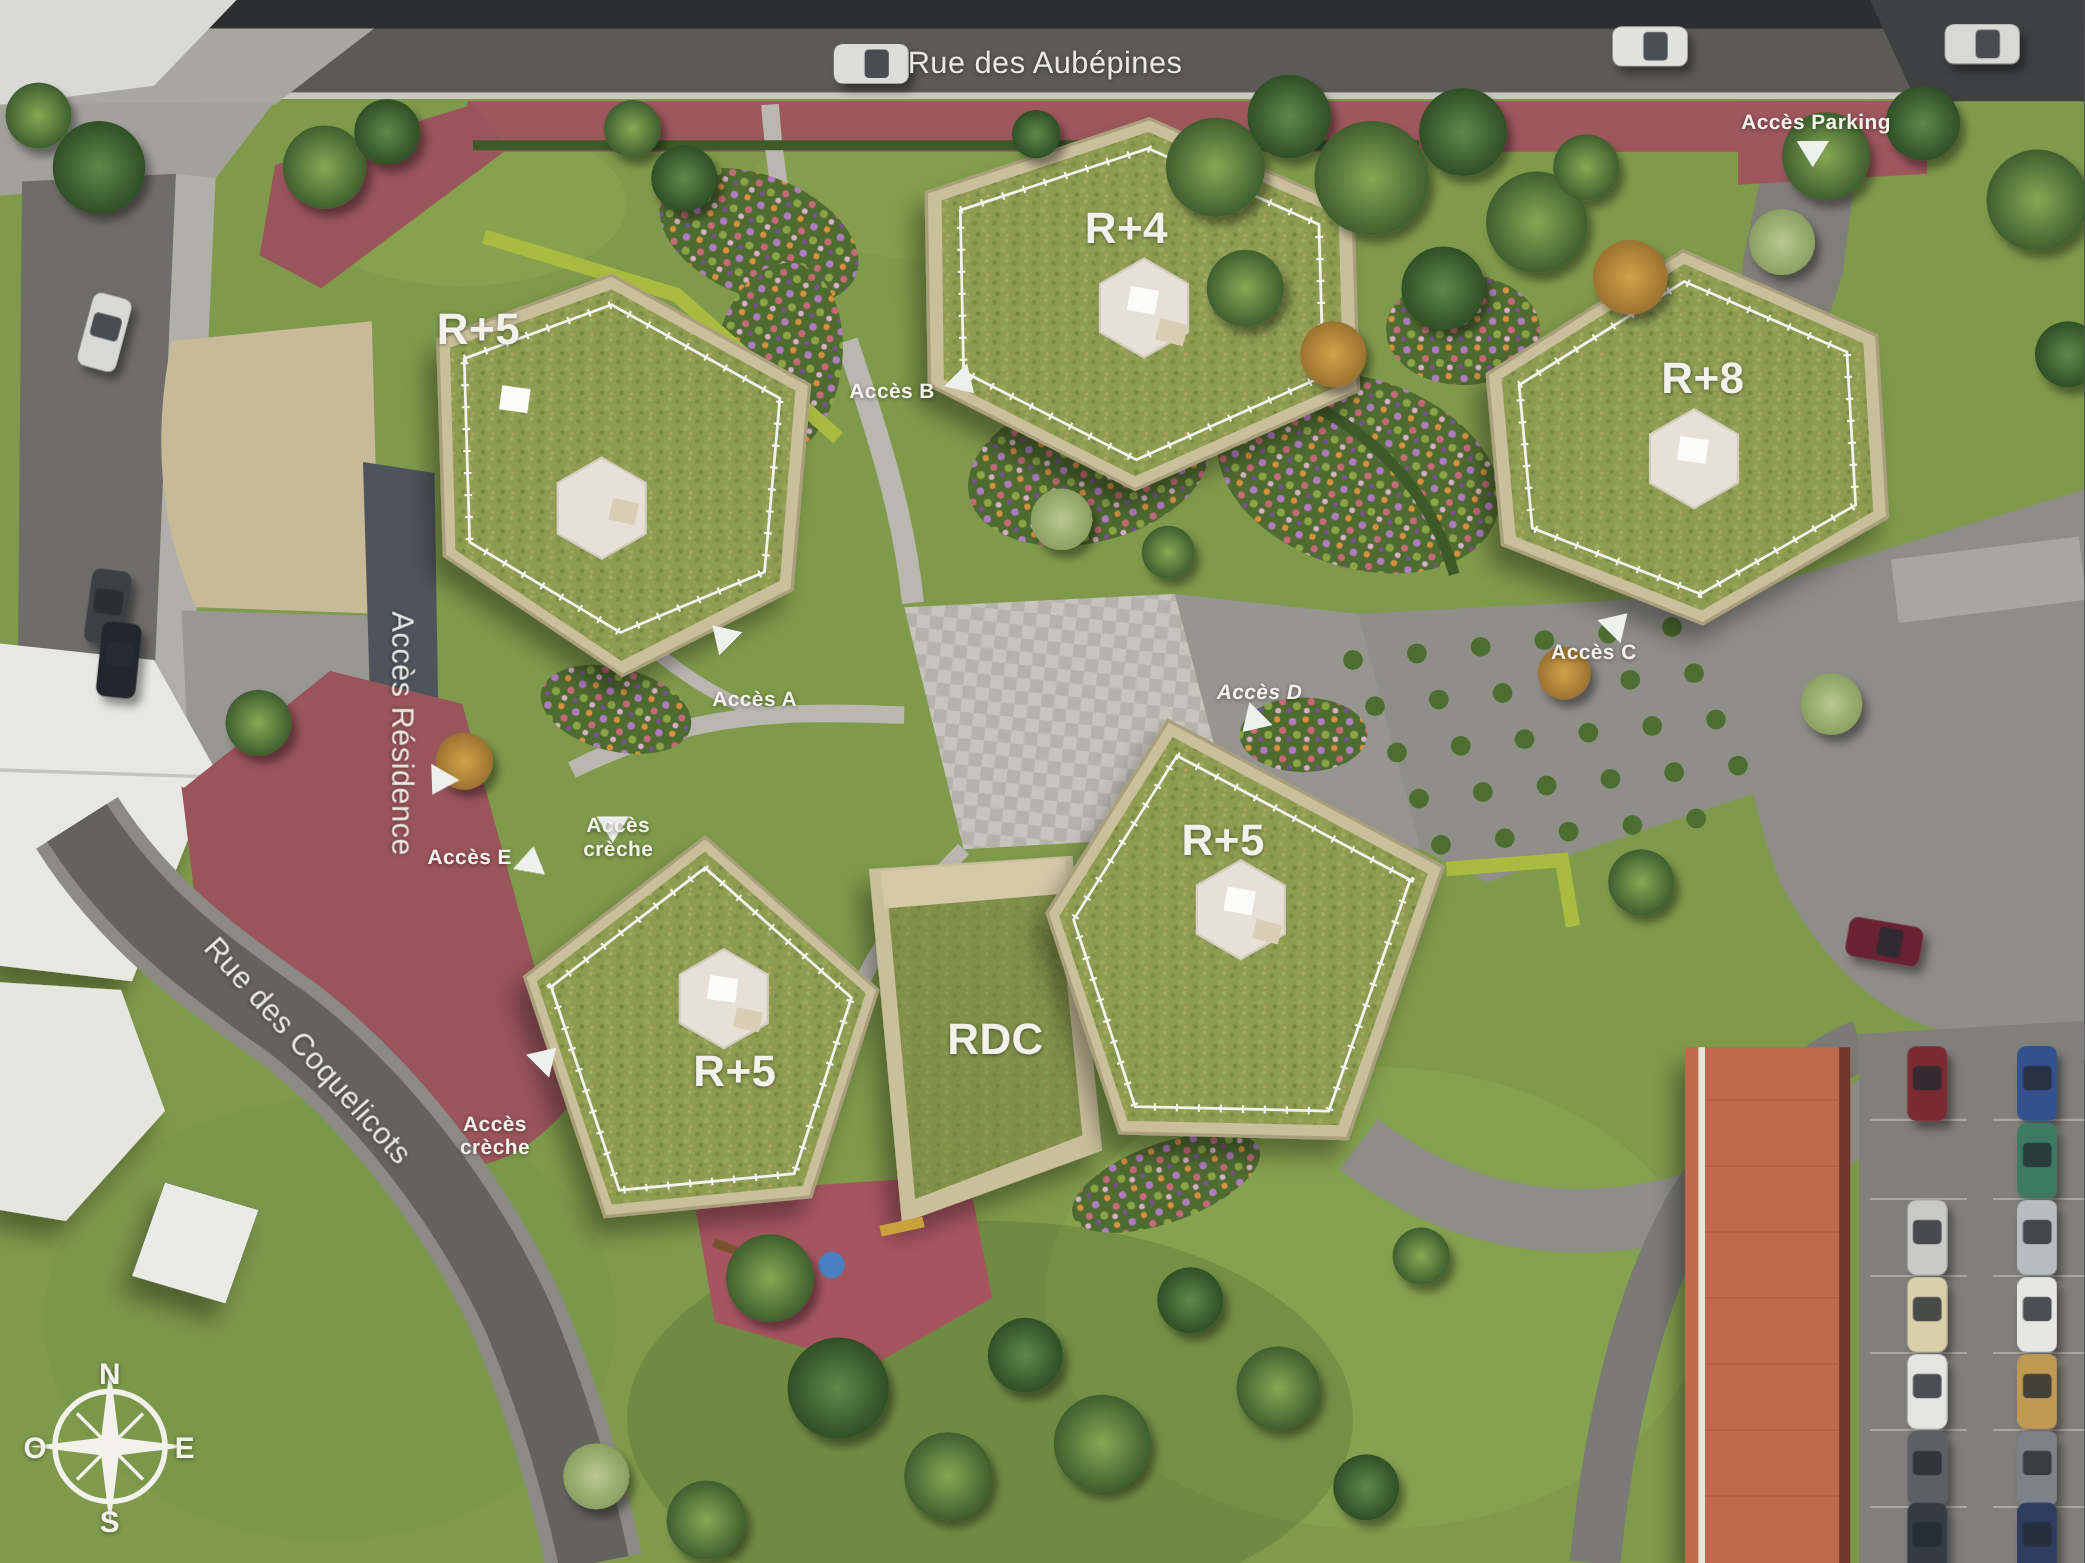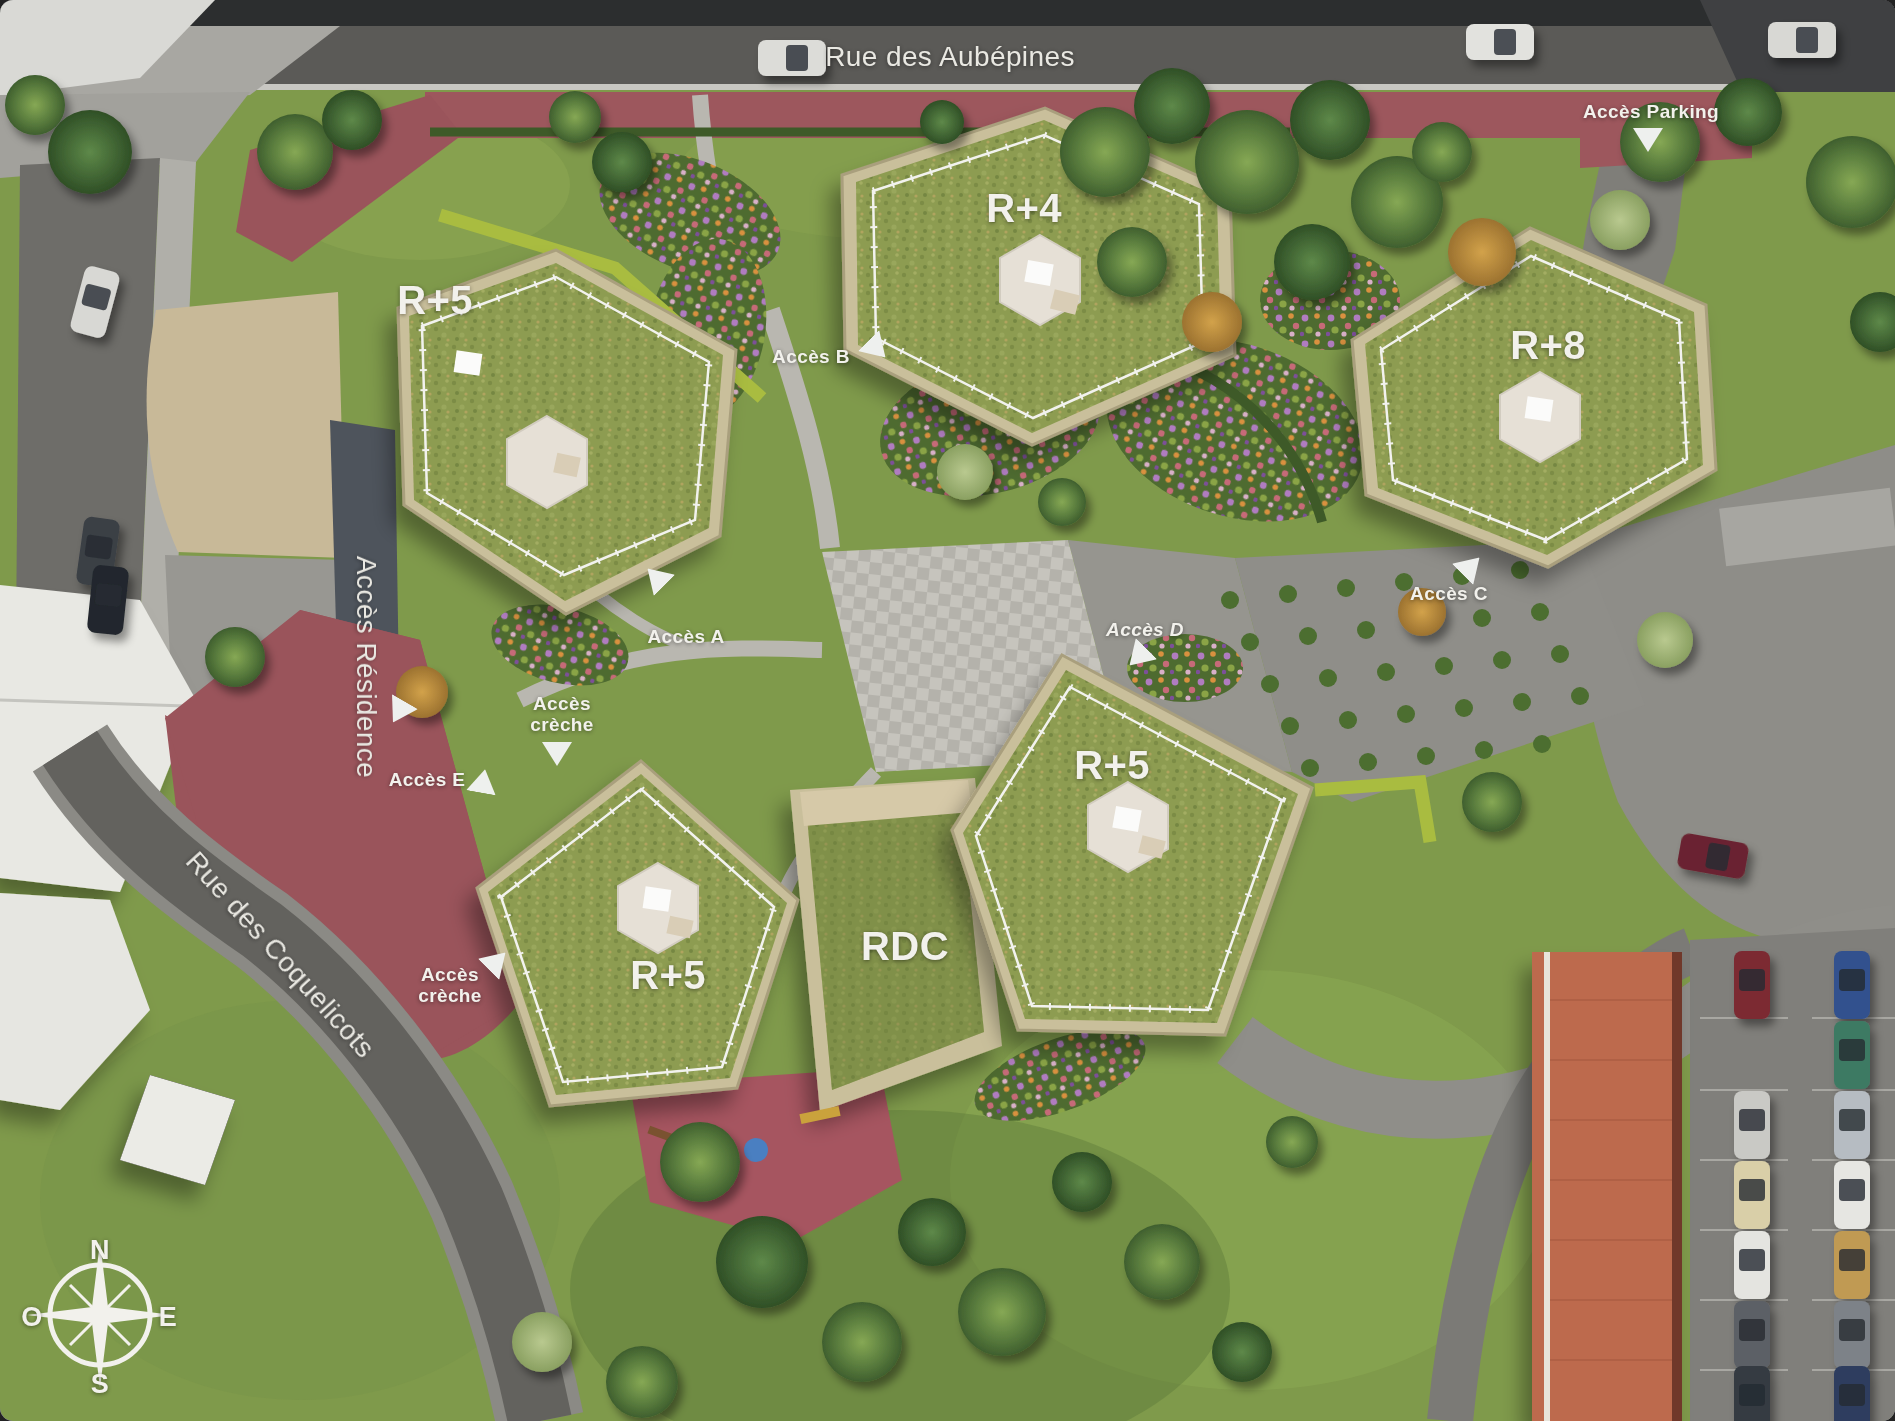--- a/index.html
+++ b/index.html
@@ -1,24 +1,24 @@
 <!DOCTYPE html>
 <html><head>
 <meta charset="utf-8">
 <style>
   html,body{margin:0;padding:0;background:#222;}
   .stage{position:relative;width:1895px;height:1421px;overflow:hidden;
-         background:#8b5cf6;font-family:"Liberation Sans",sans-serif;border-radius:13px;}
+         background:#8b5cf6;font-family:"Liberation Sans",sans-serif;}
   .stage svg{position:absolute;left:0;top:0;}
   .lbl{position:absolute;transform:translate(-50%,-50%);color:#f2f1ec;
        font-weight:600;font-size:19px;letter-spacing:.4px;white-space:nowrap;
        text-shadow:0 1px 4px rgba(0,0,0,.45);z-index:20;}
   .street{font-weight:400;font-size:28px;color:#e9e8e2;}
   .bld{font-weight:700;font-size:40px;}
-  .two{white-space:normal;text-align:center;line-height:1.12;}
+  .two{white-space:normal;text-align:center;line-height:1.12;margin-top:48px;}
   .two span{display:block;}
   .rot90{transform:translate(-50%,-50%) rotate(90deg);}
   .cmp{font-weight:700;font-size:27px;}
   .arrow{position:absolute;width:30px;height:24px;background:#eef0ee;
          clip-path:polygon(50% 100%,0 0,100% 0);z-index:19;
          filter:drop-shadow(0 1px 2px rgba(0,0,0,.4));}
 </style>
 </head>
 <body>
 

